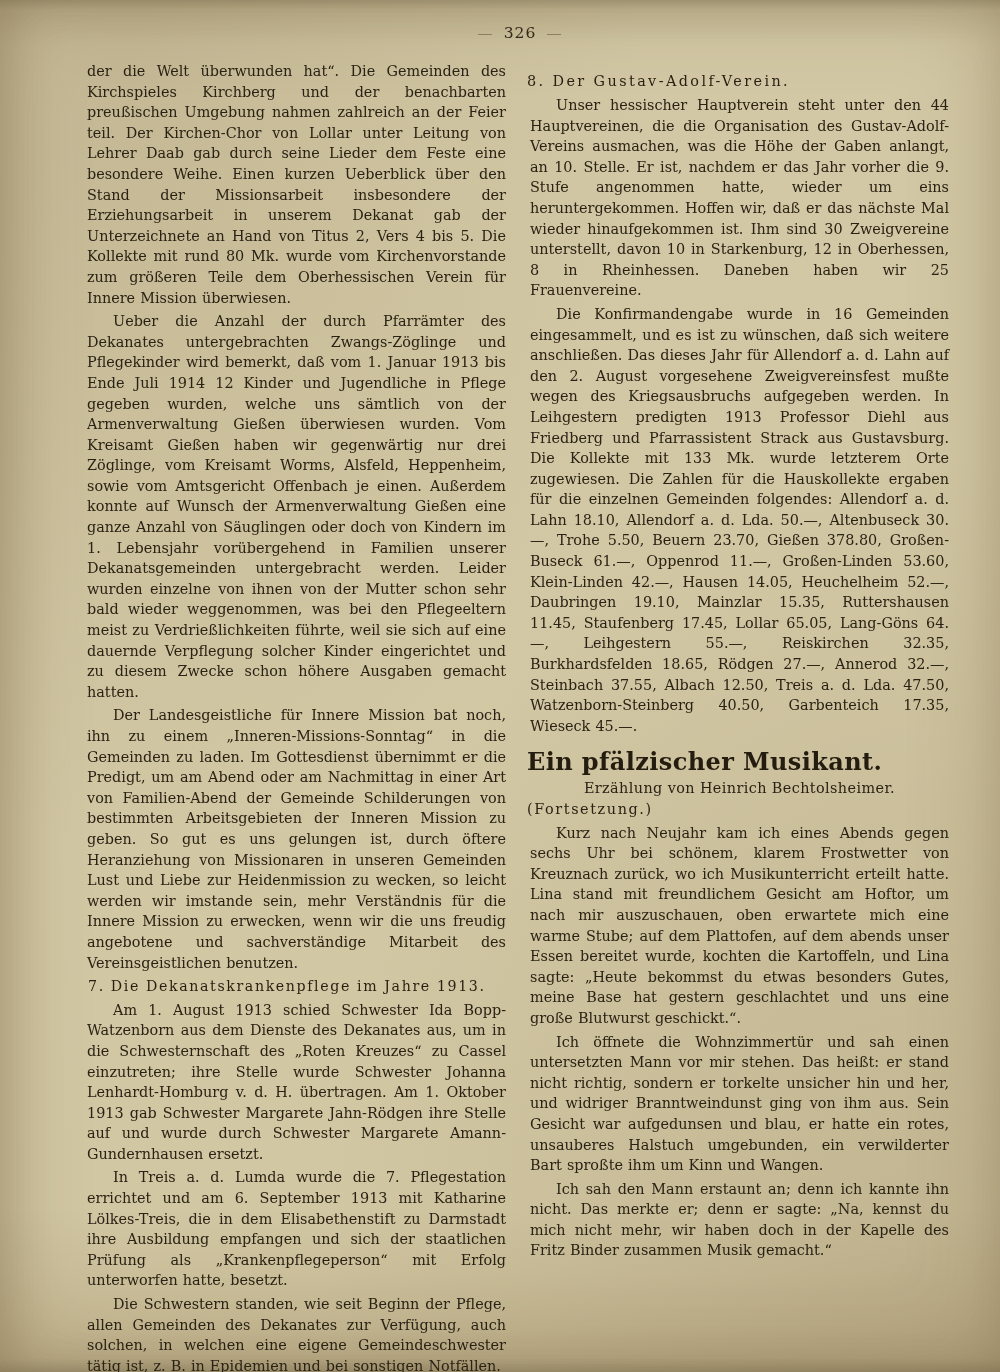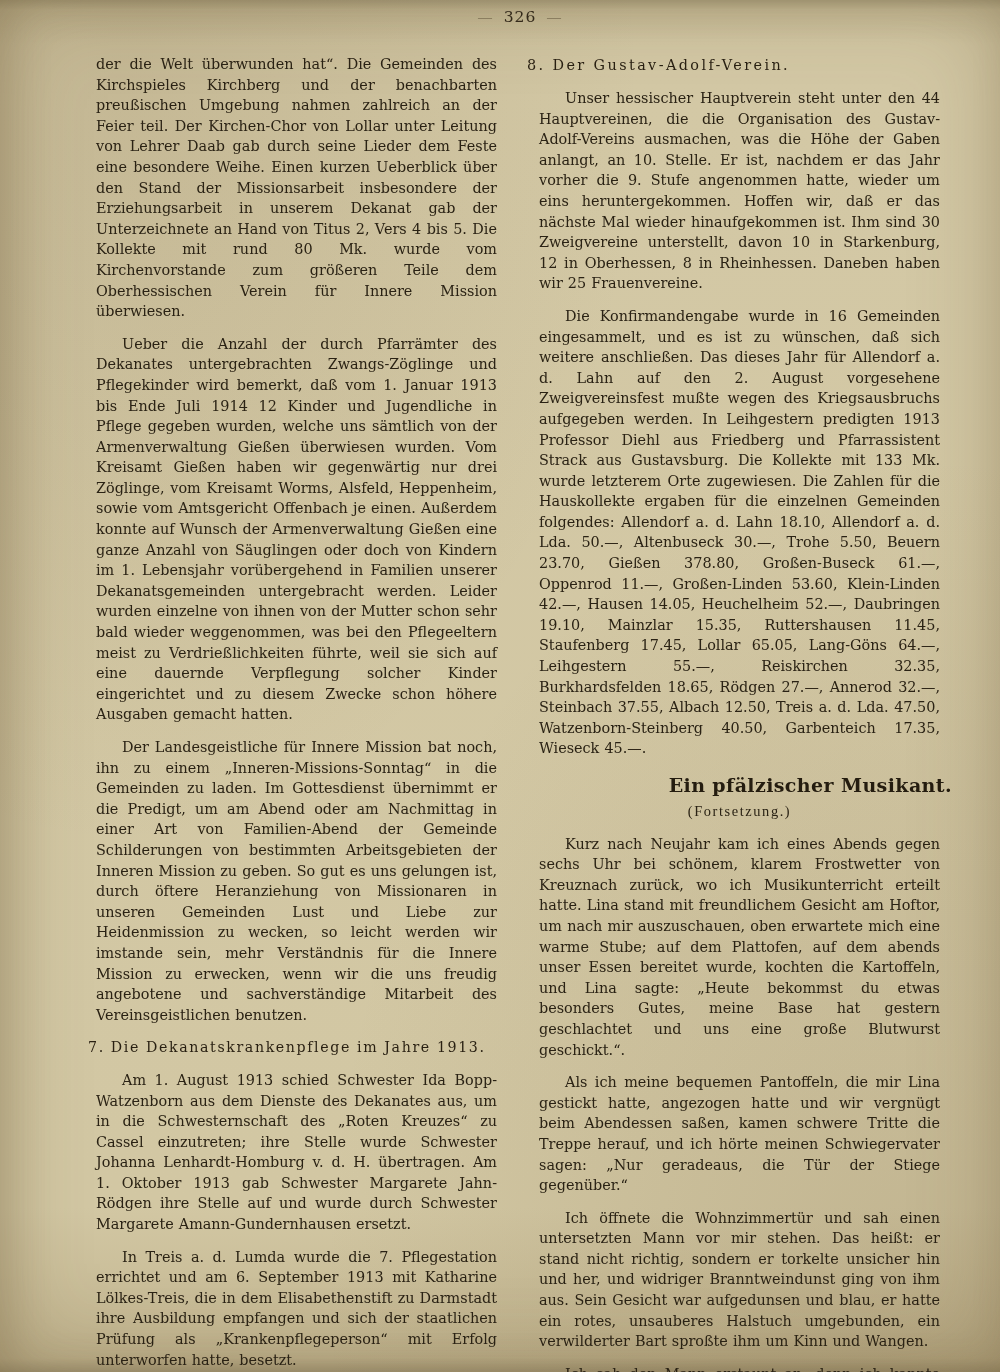--- a/index.html
+++ b/index.html
@@ -12,36 +12,36 @@
     color:#2a2214;
     font-family:"DejaVu Serif","Liberation Serif",serif;
     background:
       radial-gradient(ellipse at 12% 6%, rgba(110,88,50,0.14), transparent 42%),
       radial-gradient(ellipse at 92% 94%, rgba(110,88,50,0.16), transparent 46%),
       linear-gradient(180deg, #b3a987 0px, #cbc09c 10px, #d3c8a5 45px, #d2c7a3 88%, #c2b590 99%, #ab9f7d 100%),
       #d1c6a2;
     box-shadow: inset 0 0 90px rgba(92,72,38,0.30), inset 12px 0 40px rgba(92,72,38,0.18);
   }
   .page-header{
-    padding-top:8px;
+    padding-top:24px;
     text-align:center;
     font-size:15.5px;
     letter-spacing:1px;
     color:#33291a;
     margin-left:40px;
   }
   .page-header .dash{color:#8a7d5f;padding:0 10px;}
   .columns{
     display:flex;
     gap:18px;
     padding:16px 48px 0 84px;
   }
   .col{flex:1 1 0;min-width:0;}
   .para{
-    margin:12px;
+    margin:3px;
     font-size:14.4px;
     line-height:20.6px;
     text-align:justify;
     text-indent:26px;
     word-spacing:0.5px;
   }
   .no-indent{text-indent:0;}
   .subsection-heading{
     margin:1px 4px;
     font-size:14.2px;
@@ -53,43 +53,42 @@
   .col-heading{
     margin:13px 0 1px 0;
     font-size:14.4px;
     line-height:21px;
     text-align:left;
     letter-spacing:2.4px;
     color:#281f11;
   }
   .story-title{
     margin:15px 0 5px 0;
-    font-size:19px;
+    font-size:24px;
     line-height:22px;
     font-weight:bold;
-    text-align:right;
+    text-align:left;
     letter-spacing:0.4px;
     color:#241c0f;
   }
   .story-byline{
     margin:0;
     font-size:14.4px;
     line-height:20.6px;
     text-align:center;
     text-indent:0;
     letter-spacing:0.4px;
   }
   .story-continuation{
     margin:0 0 1px 0;
     font-size:14.4px;
     line-height:20.6px;
-    text-align:center;
+    text-align:left;
     text-indent:0;
     letter-spacing:1.6px;
-    font-family:Liberation Serif, serif;
   }
 </style>
 </head>
 <body>
 
 <div class="page">
 
   <div class="page-header">
     <span class="dash">—</span><span>326</span><span class="dash">—</span>
   </div>
@@ -104,21 +103,21 @@
       <p class="para">Am 1. August 1913 schied Schwester Ida Bopp-Watzenborn aus dem Dienste des Dekanates aus, um in die Schwesternschaft des „Roten Kreuzes“ zu Cassel einzutreten; ihre Stelle wurde Schwester Johanna Lenhardt-Homburg v. d. H. übertragen. Am 1. Oktober 1913 gab Schwester Margarete Jahn-Rödgen ihre Stelle auf und wurde durch Schwester Margarete Amann-Gundernhausen ersetzt.</p>
       <p class="para">In Treis a. d. Lumda wurde die 7. Pflegestation errichtet und am 6. September 1913 mit Katharine Lölkes-Treis, die in dem Elisabethenstift zu Darmstadt ihre Ausbildung empfangen und sich der staatlichen Prüfung als „Krankenpflegeperson“ mit Erfolg unterworfen hatte, besetzt.</p>
       <p class="para">Die Schwestern standen, wie seit Beginn der Pflege, allen Gemeinden des Dekanates zur Verfügung, auch solchen, in welchen eine eigene Gemeindeschwester tätig ist, z. B. in Epidemien und bei sonstigen Notfällen.</p>
     </div>
 
     <div class="col">
       <p class="col-heading">8. Der Gustav-Adolf-Verein.</p>
       <p class="para">Unser hessischer Hauptverein steht unter den 44 Hauptvereinen, die die Organisation des Gustav-Adolf-Vereins ausmachen, was die Höhe der Gaben anlangt, an 10. Stelle. Er ist, nachdem er das Jahr vorher die 9. Stufe angenommen hatte, wieder um eins heruntergekommen. Hoffen wir, daß er das nächste Mal wieder hinaufgekommen ist. Ihm sind 30 Zweigvereine unterstellt, davon 10 in Starkenburg, 12 in Oberhessen, 8 in Rheinhessen. Daneben haben wir 25 Frauenvereine.</p>
       <p class="para">Die Konfirmandengabe wurde in 16 Gemeinden eingesammelt, und es ist zu wünschen, daß sich weitere anschließen. Das dieses Jahr für Allendorf a. d. Lahn auf den 2. August vorgesehene Zweigvereinsfest mußte wegen des Kriegsausbruchs aufgegeben werden. In Leihgestern predigten 1913 Professor Diehl aus Friedberg und Pfarrassistent Strack aus Gustavsburg. Die Kollekte mit 133 Mk. wurde letzterem Orte zugewiesen. Die Zahlen für die Hauskollekte ergaben für die einzelnen Gemeinden folgendes: Allendorf a. d. Lahn 18.10, Allendorf a. d. Lda. 50.—, Altenbuseck 30.—, Trohe 5.50, Beuern 23.70, Gießen 378.80, Großen-Buseck 61.—, Oppenrod 11.—, Großen-Linden 53.60, Klein-Linden 42.—, Hausen 14.05, Heuchelheim 52.—, Daubringen 19.10, Mainzlar 15.35, Ruttershausen 11.45, Staufenberg 17.45, Lollar 65.05, Lang-Göns 64.—, Leihgestern 55.—, Reiskirchen 32.35, Burkhardsfelden 18.65, Rödgen 27.—, Annerod 32.—, Steinbach 37.55, Albach 12.50, Treis a. d. Lda. 47.50, Watzenborn-Steinberg 40.50, Garbenteich 17.35, Wieseck 45.—.</p>
       <h2 class="story-title">Ein pfälzischer Musikant.</h2>
+      <p class="story-byline">Erzählung von Heinrich Bechtolsheimer.</p>
       <p class="story-continuation">(Fortsetzung.)</p>
       <p class="para">Kurz nach Neujahr kam ich eines Abends gegen sechs Uhr bei schönem, klarem Frostwetter von Kreuznach zurück, wo ich Musikunterricht erteilt hatte. Lina stand mit freundlichem Gesicht am Hoftor, um nach mir auszuschauen, oben erwartete mich eine warme Stube; auf dem Plattofen, auf dem abends unser Essen bereitet wurde, kochten die Kartoffeln, und Lina sagte: „Heute bekommst du etwas besonders Gutes, meine Base hat gestern geschlachtet und uns eine große Blutwurst geschickt.“.</p>
-      <p class="para">Als ich meine bequemen Pantoffeln, die mir Lina gestickt hatte, angezogen hatte und wir vergnügt beim Abendessen saßen, kamen schwere Tritte die Treppe herauf, und ich hörte meinen Schwiegervater sagen: „Nur geradeaus, die Tür der Stiege gegenüber.“</p>
       <p class="para">Ich öffnete die Wohnzimmertür und sah einen untersetzten Mann vor mir stehen. Das heißt: er stand nicht richtig, sondern er torkelte unsicher hin und her, und widriger Branntweindunst ging von ihm aus. Sein Gesicht war aufgedunsen und blau, er hatte ein rotes, unsauberes Halstuch umgebunden, ein verwilderter Bart sproßte ihm um Kinn und Wangen.</p>
       <p class="para">Ich sah den Mann erstaunt an; denn ich kannte ihn nicht. Das merkte er; denn er sagte: „Na, kennst du mich nicht mehr, wir haben doch in der Kapelle des Fritz Binder zusammen Musik gemacht.“</p>
     </div>
 
   </div>
 </div>
 
 </body></html>

